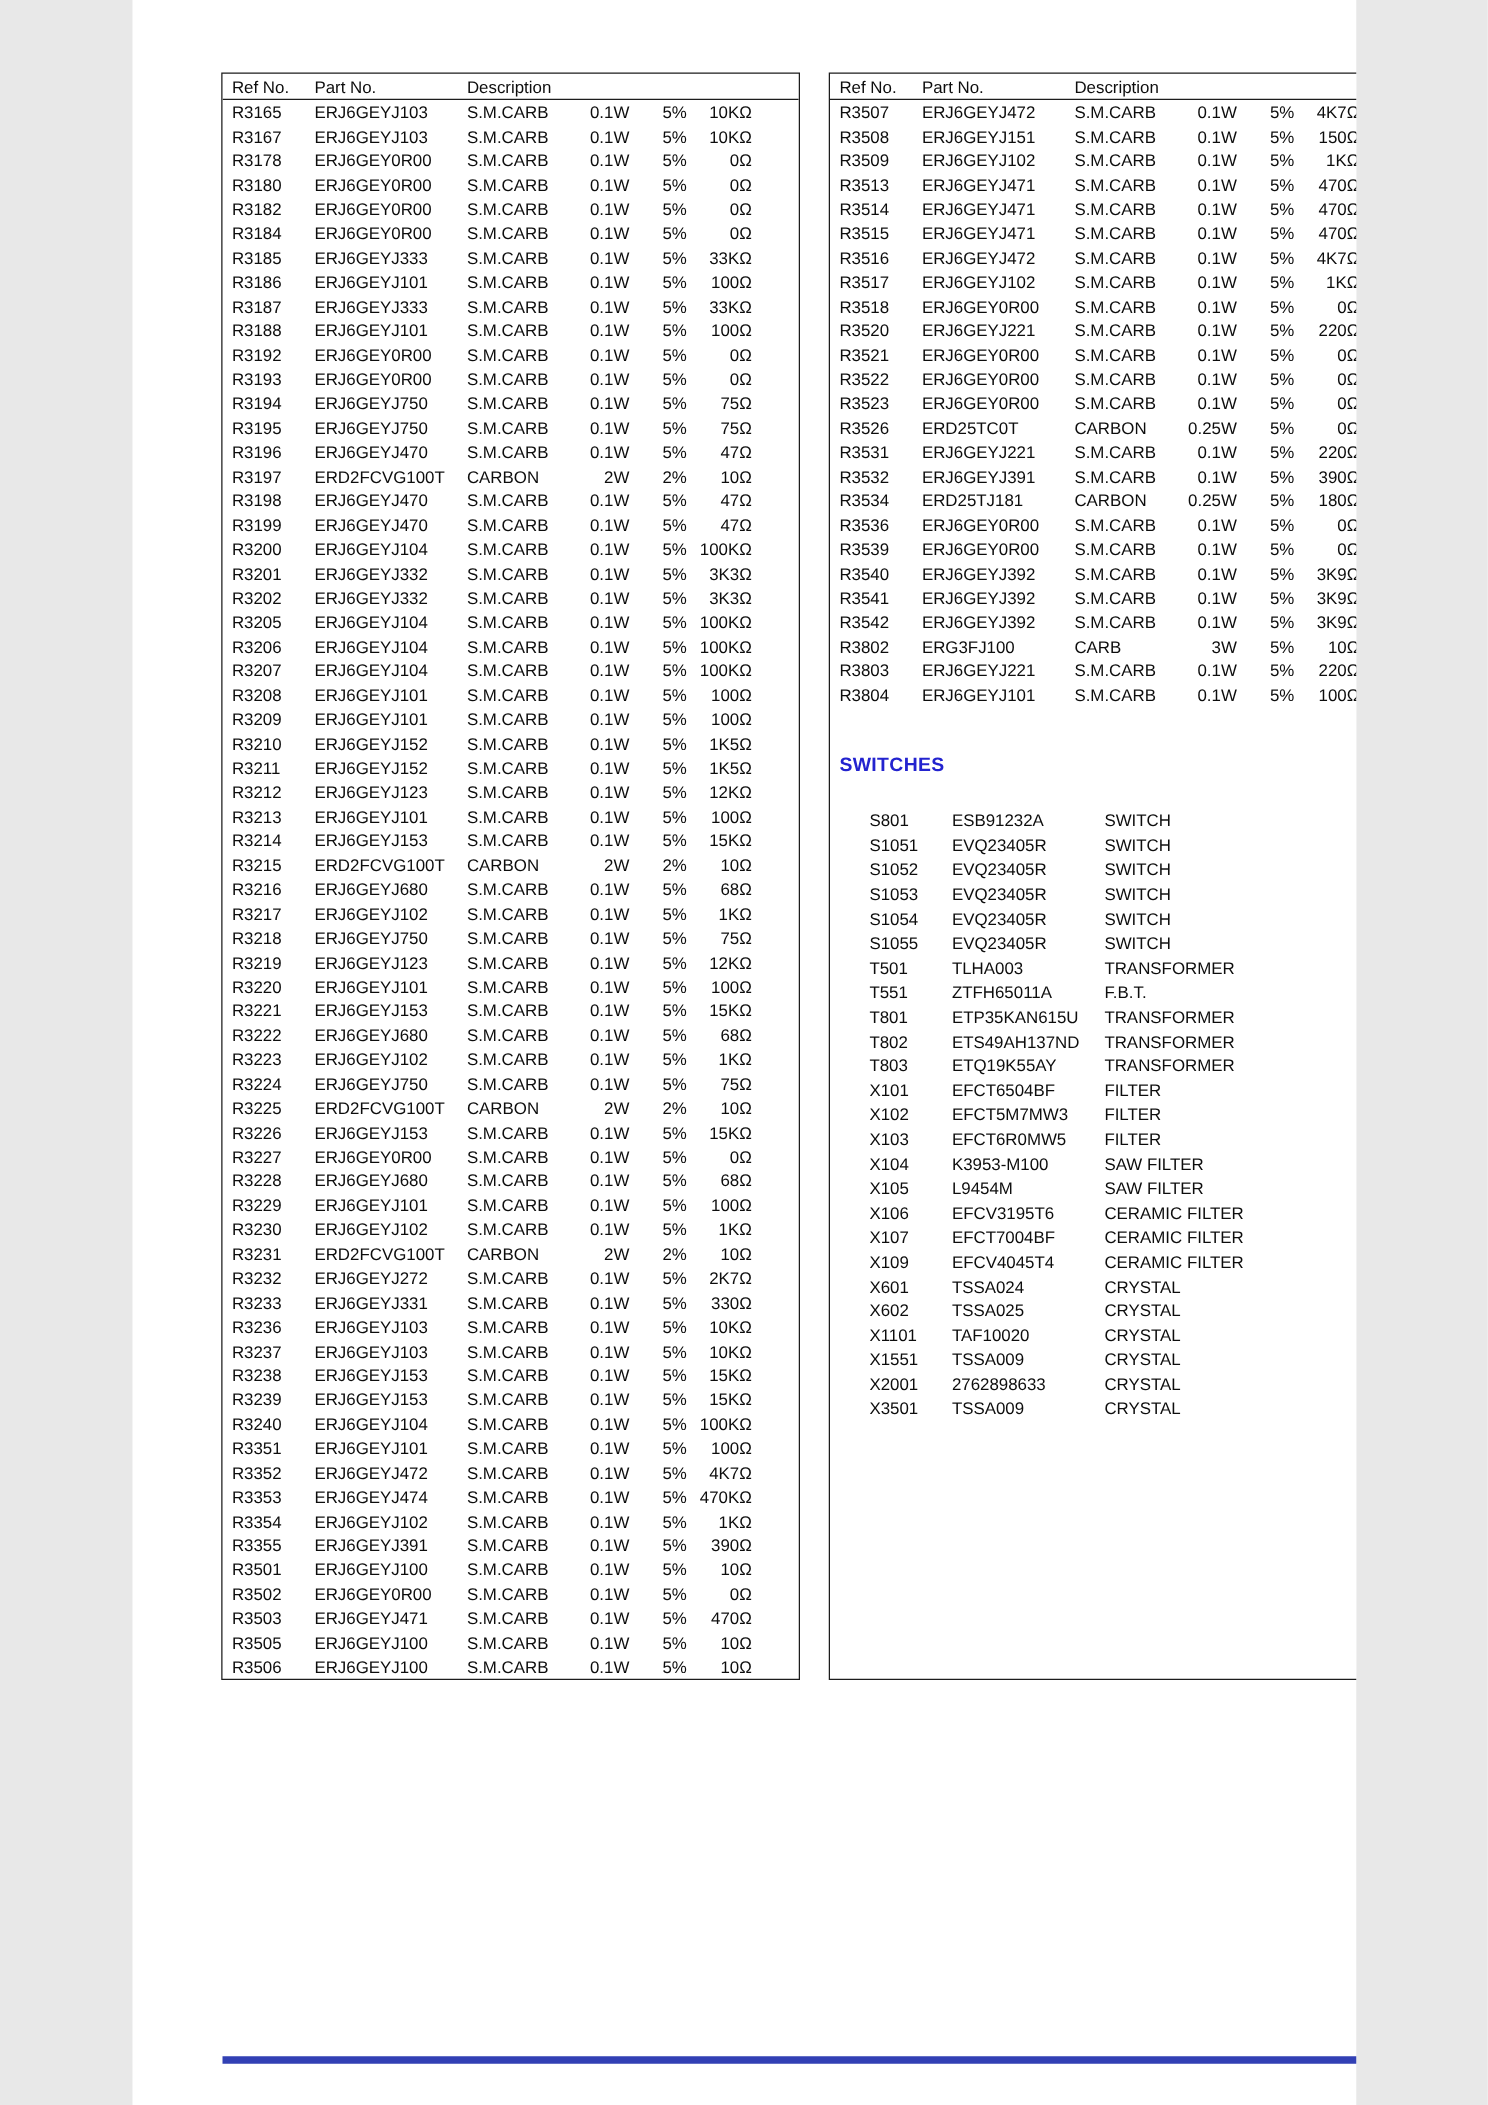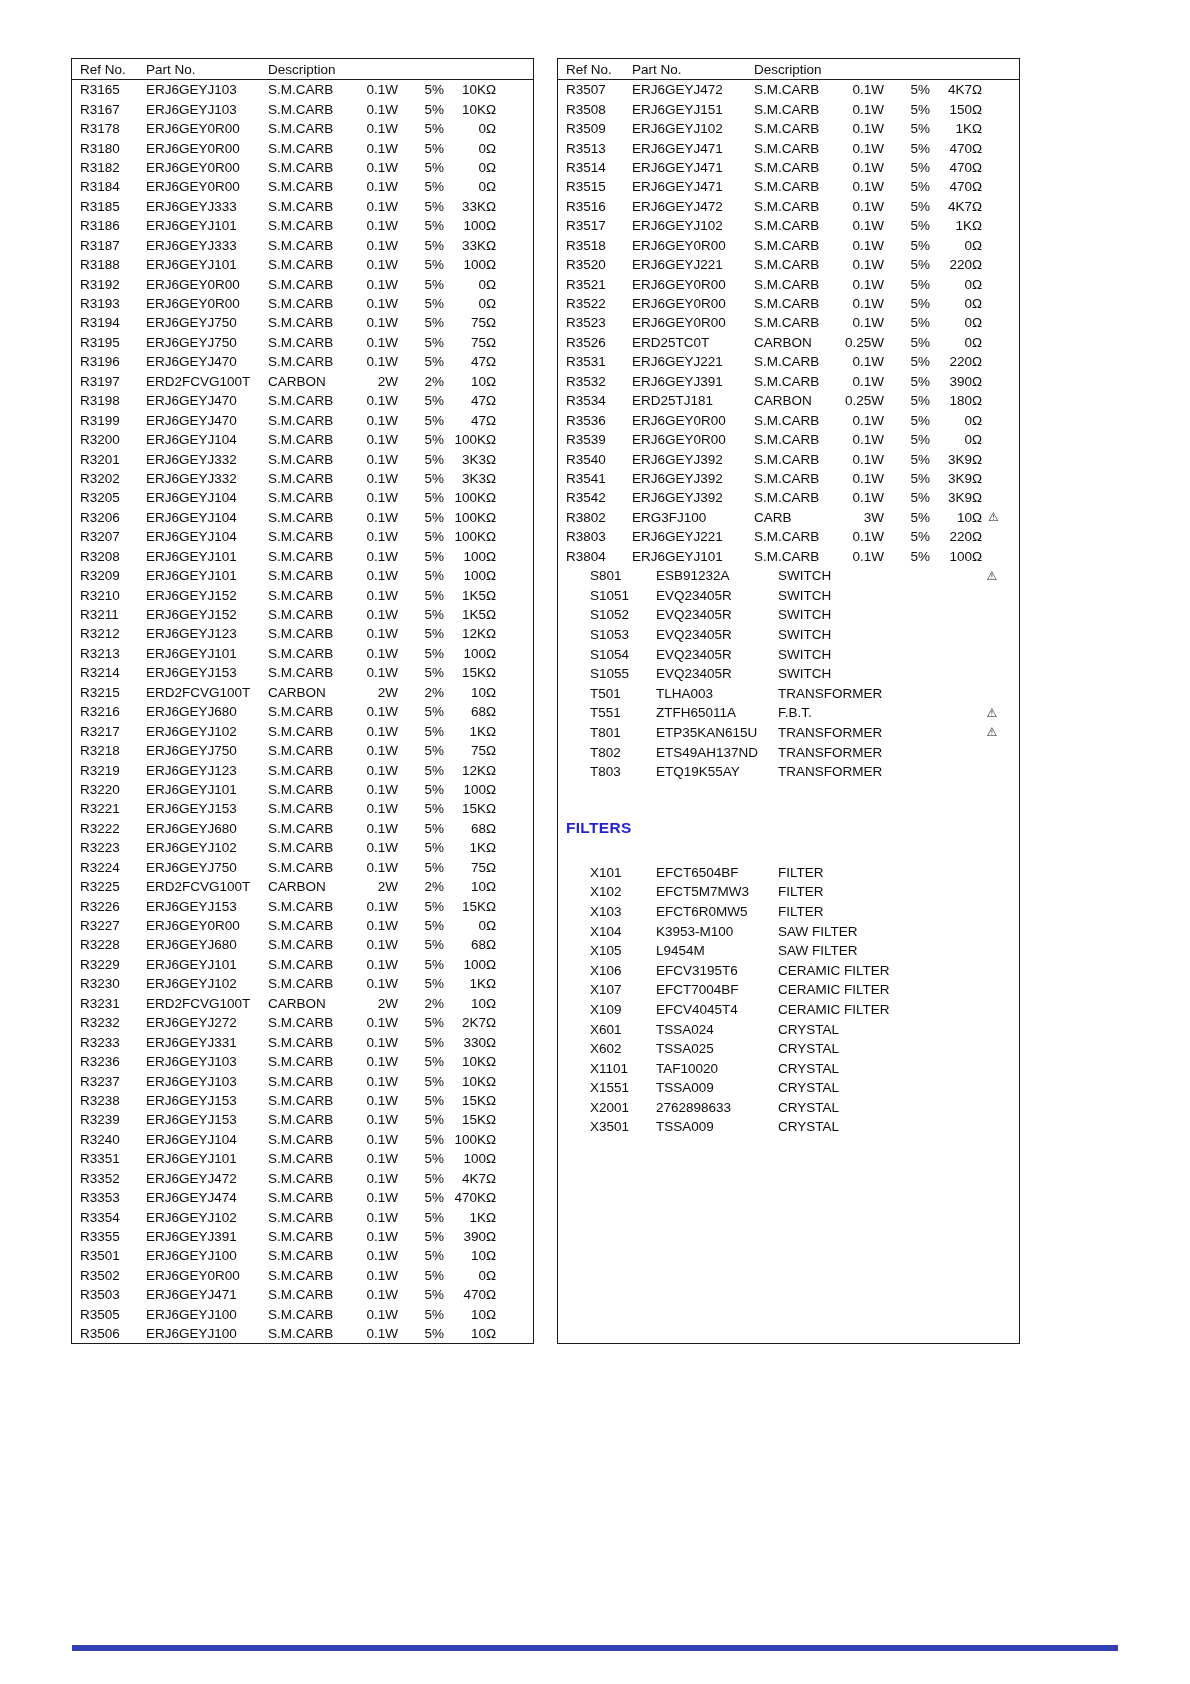--- a/index.html
+++ b/index.html
@@ -1,17 +1,17 @@
 <!DOCTYPE html>
 <html><head>
 <meta charset="utf-8">
 <style>
   html,body { margin:0; padding:0; background:#e8e8e8; }
   .page {
-    position:relative; width:1190px; height:1684px; margin:0 auto;
+    position:relative; width:979px; height:1684px; margin:0 auto;
     background:#ffffff; font-family:"Liberation Sans", sans-serif;
     font-size:13.5px; color:#0d0d0d; overflow:hidden;
   }
   .ptable {
     position:absolute; top:58px; width:463px; height:1286px;
     border:1.6px solid #1c1c1c; background:#fff; box-sizing:border-box; overflow:hidden;
   }
   #left-table  { left:71px; }
   #right-table { left:557px; }
 
@@ -874,20 +874,21 @@
           <span class="c-part">ERJ6GEYJ101</span>
           <span class="c-type">S.M.CARB</span>
           <span class="c-watt">0.1W</span>
           <span class="c-tol">5%</span>
           <span class="c-val">100Ω</span>
           <span class="c-warn"></span>
         </div>
       </div>
 
     <div class="section">
+      <div class="sec-title">SWITCHES</div>
       <div class="sec-rows">
           <div class="srow">
             <span class="c-ref">S801</span>
             <span class="c-part">ESB91232A</span>
             <span class="c-desc">SWITCH</span>
             <span class="c-warn">⚠</span>
           </div>
           <div class="srow">
             <span class="c-ref">S1051</span>
             <span class="c-part">EVQ23405R</span>
@@ -950,21 +951,20 @@
           <div class="srow">
             <span class="c-ref">T803</span>
             <span class="c-part">ETQ19K55AY</span>
             <span class="c-desc">TRANSFORMER</span>
             <span class="c-warn"></span>
           </div>
         </div>
     </div>
 
     <div class="section">
-      <div class="sec-title">FILTERS</div>
       <div class="sec-rows">
           <div class="srow">
             <span class="c-ref">X101</span>
             <span class="c-part">EFCT6504BF</span>
             <span class="c-desc">FILTER</span>
             <span class="c-warn"></span>
           </div>
           <div class="srow">
             <span class="c-ref">X102</span>
             <span class="c-part">EFCT5M7MW3</span>

